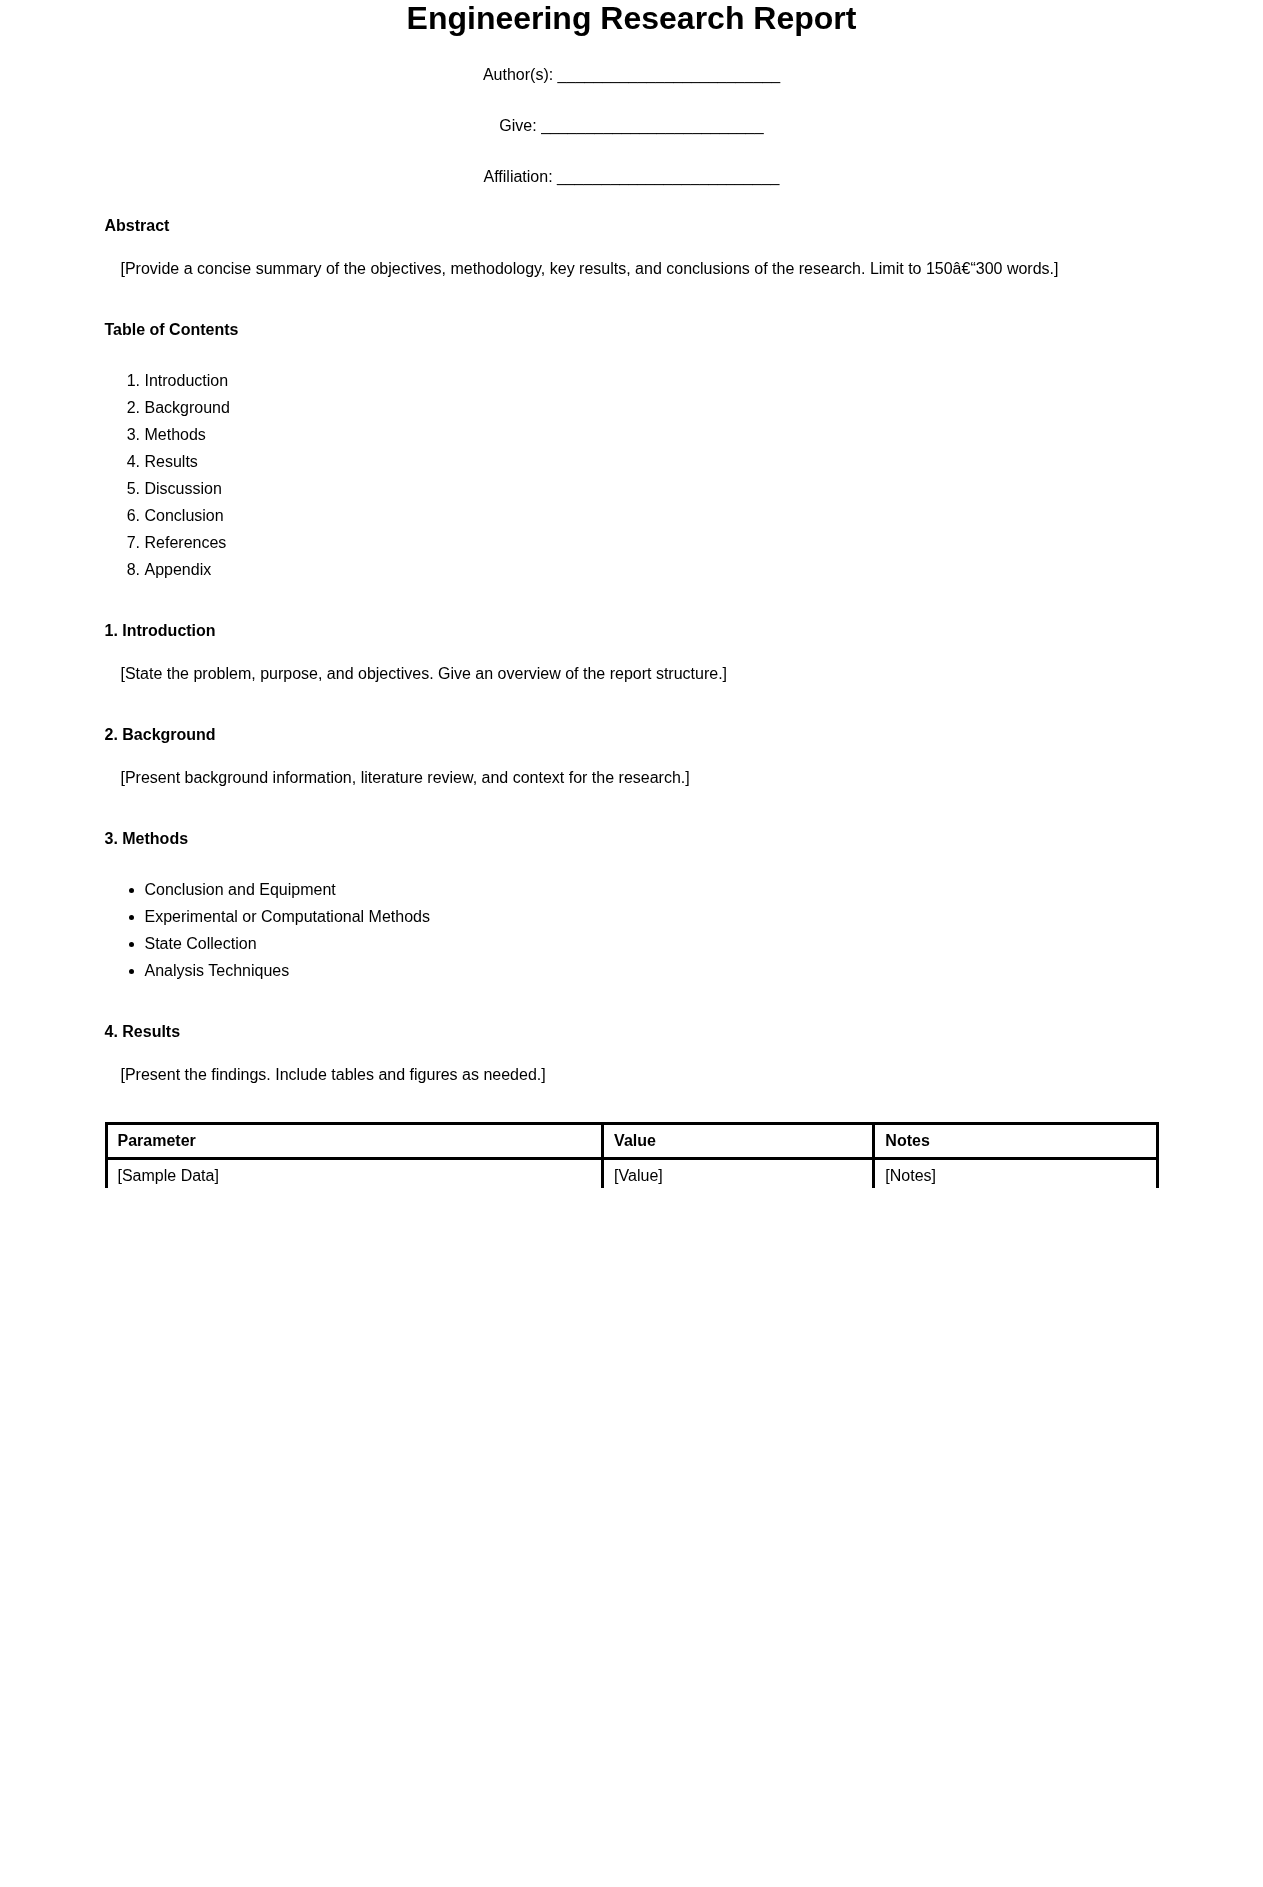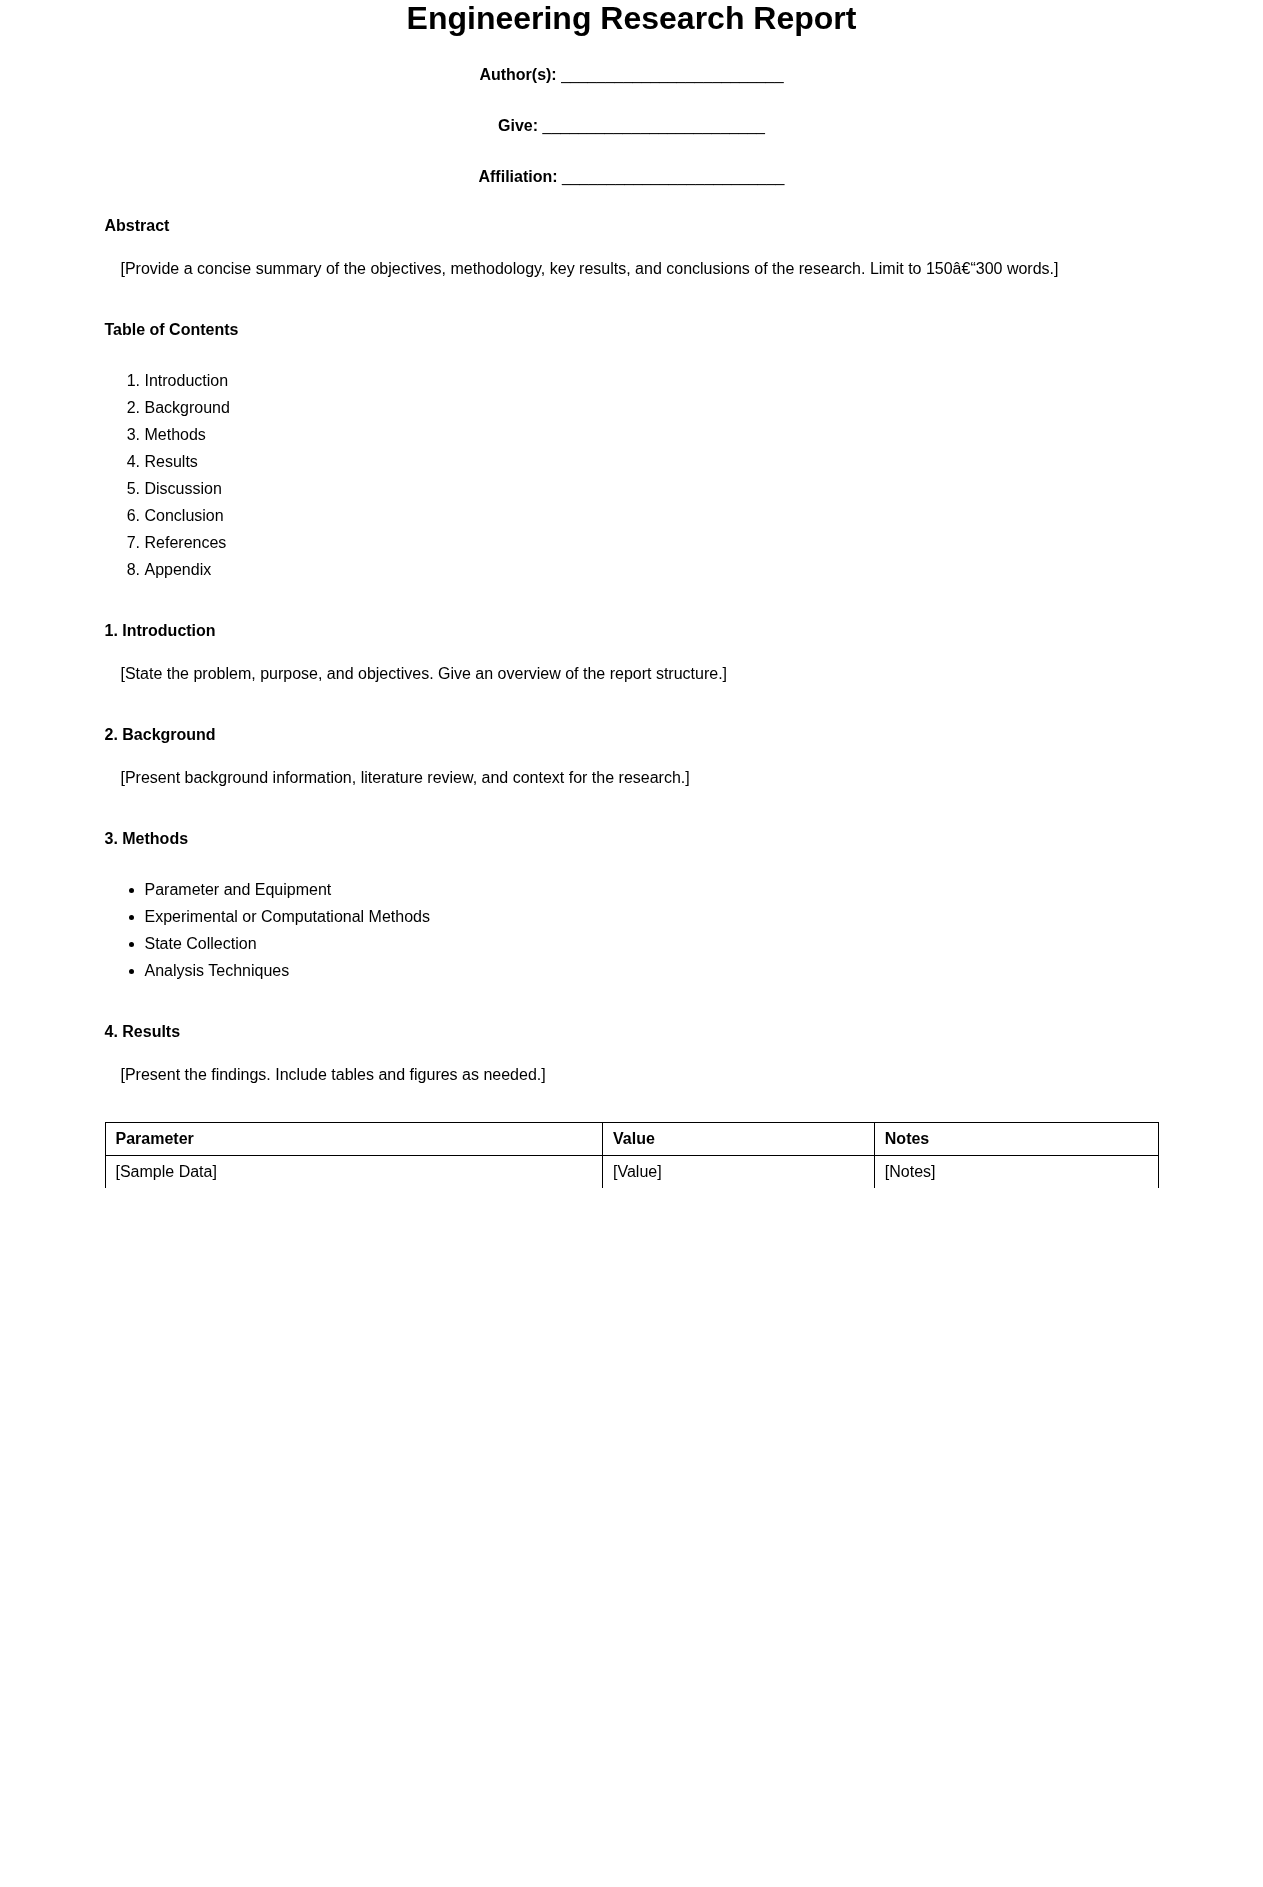--- a/index.html
+++ b/index.html
@@ -21,21 +21,21 @@
     font-size: 32px;
     line-height: 37px;
     font-weight: bold;
     text-align: center;
   }
   .meta-line {
     margin: 24px 0 0 0;
     text-align: center;
     line-height: 27px;
   }
-  .meta-label { font-weight: bold; }
+  .meta-label { font-weight: normal; }
   .meta-blank { font-weight: normal; letter-spacing: 0; }
   h3.section-heading {
     font-size: 16px;
     line-height: 23px;
     font-weight: bold;
     margin: 36px 0 18px 0;
   }
   h3.section-heading.first { margin-top: 24px; }
   p.body-text { margin: 18px 16px; line-height: 27px; }
   ol.toc-list, ul.bullet-list {
@@ -46,21 +46,21 @@
   .table-clip {
     margin-top: 34px;
     height: 66px;
     overflow: hidden;
   }
   table.results-table {
     width: 100%;
     border-collapse: collapse;
   }
   table.results-table th, table.results-table td {
-    border: 1px solid #000000;
+    border: 3px solid #000000;
     padding: 6px 10px;
     font-size: 16px;
     line-height: 20px;
     text-align: left;
     vertical-align: top;
   }
   table.results-table th { font-weight: bold; }
   col.c-param { width: 47.25%; }
   col.c-value { width: 25.81%; }
   col.c-notes { width: 26.94%; }
@@ -94,21 +94,21 @@
   </ol>
 
   <h3 class="section-heading">1. Introduction</h3>
   <p class="body-text">[State the problem, purpose, and objectives. Give an overview of the report structure.]</p>
 
   <h3 class="section-heading">2. Background</h3>
   <p class="body-text">[Present background information, literature review, and context for the research.]</p>
 
   <h3 class="section-heading">3. Methods</h3>
   <ul class="bullet-list">
-    <li>Parameter and Equipment</li>
+    <li>Conclusion and Equipment</li>
     <li>Experimental or Computational Methods</li>
     <li>State Collection</li>
     <li>Analysis Techniques</li>
   </ul>
 
   <h3 class="section-heading">4. Results</h3>
   <p class="body-text">[Present the findings. Include tables and figures as needed.]</p>
 
   <div class="table-clip">
     <table class="results-table">

